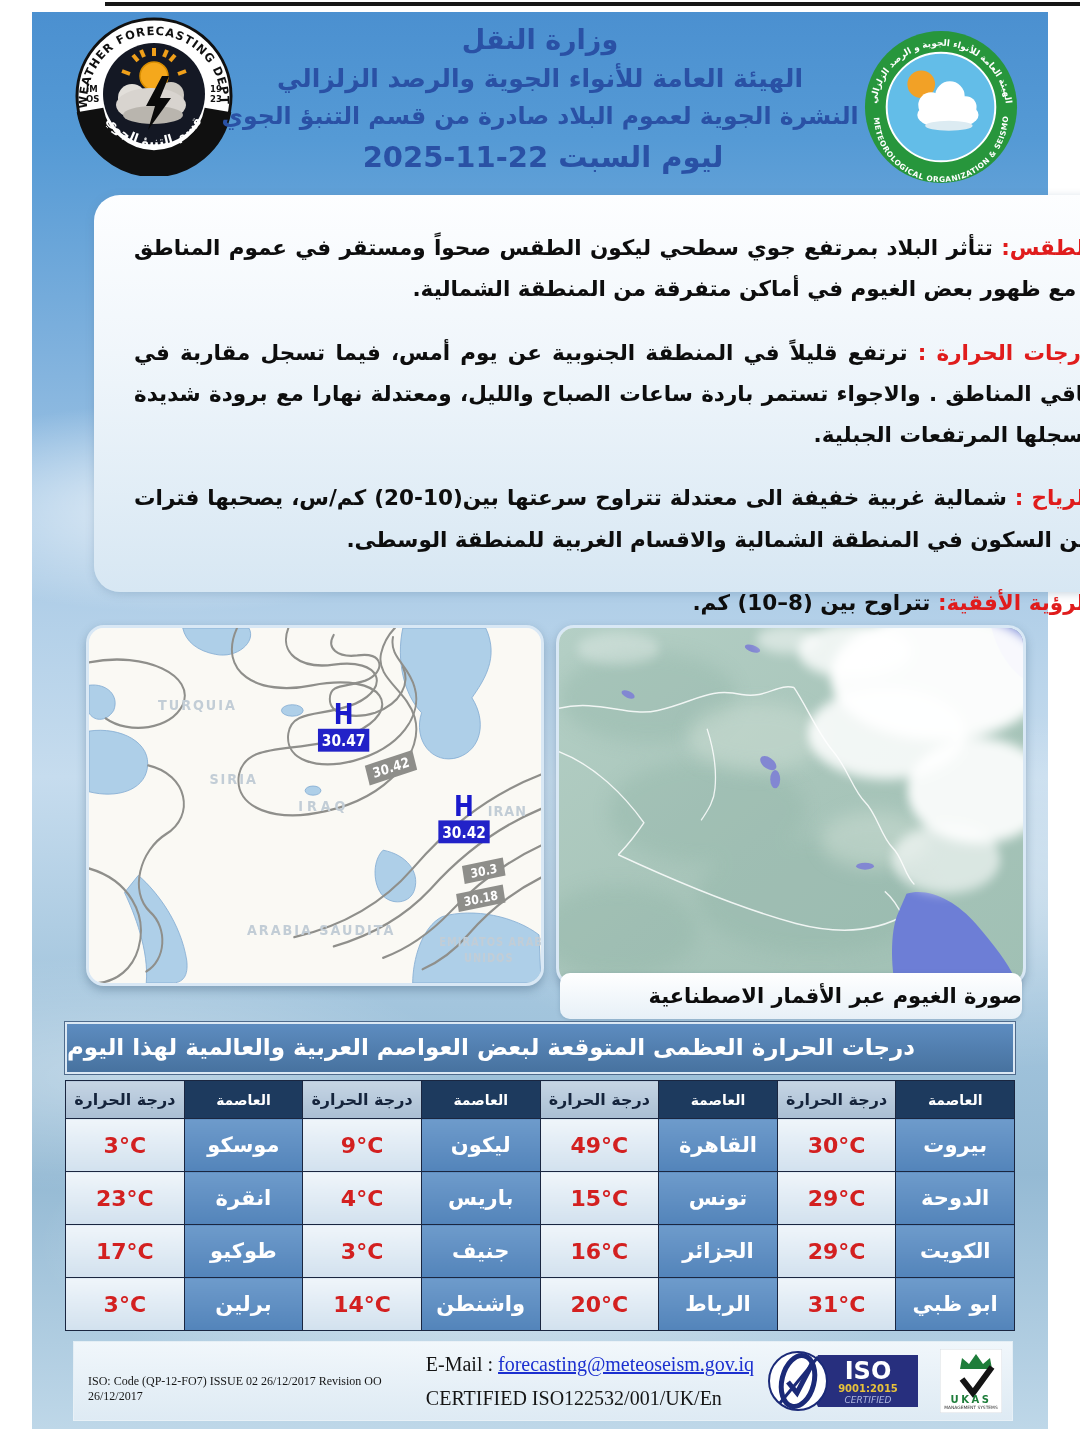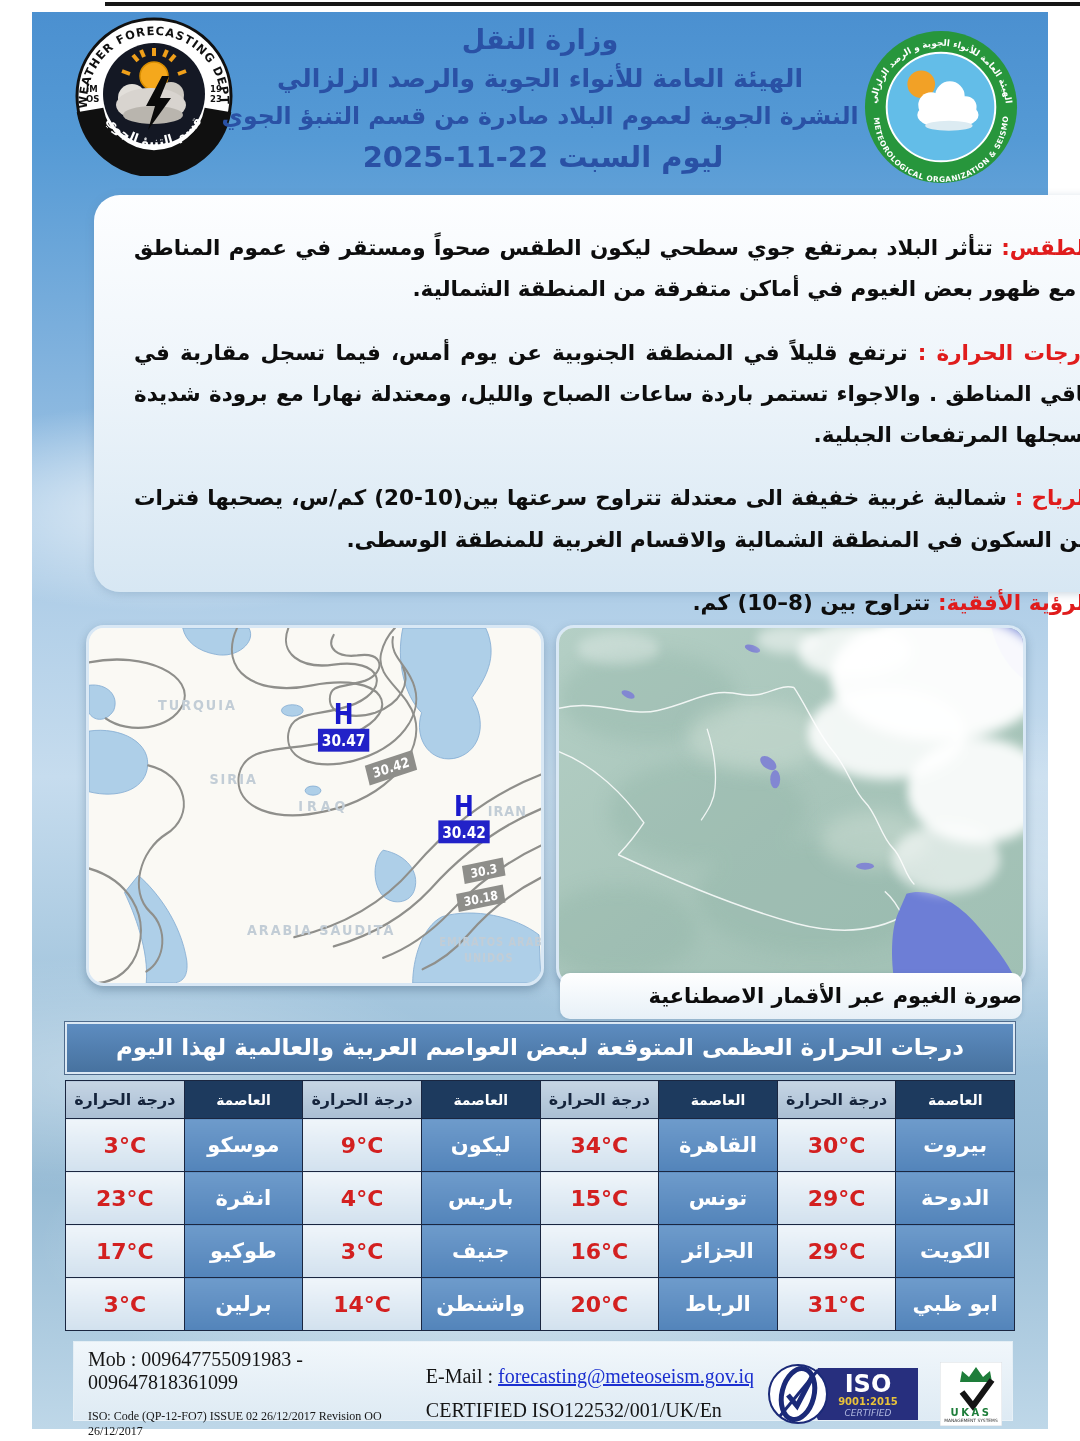--- a/index.html
+++ b/index.html
@@ -55,21 +55,21 @@
     direction:rtl;
   }
   #cap-pressure { left:56px;  width:460px; }
   #cap-sat      { left:528px; width:462px;text-align:right; }
 
   
   .tbl-title {
     position:absolute; left:33px; top:1010px; width:950px; height:52px;
     background:linear-gradient(180deg,#5d8cc0,#47729f);
     border:2px solid #dbe8f4; outline:1px solid #4f6b8c;
-    color:#ffffff; font-size:23px; font-weight:bold; text-align:center; line-height:47px; direction:rtl;
+    color:#ffffff; font-size:23px; font-weight:bold; text-align:left; line-height:47px; direction:rtl;
   }
   table.temps { position:absolute; left:33px; top:1068px; width:950px; border-collapse:collapse; direction:rtl;
                 table-layout:fixed; }
   table.temps th, table.temps td { border:1.6px solid #1a2640; text-align:center; vertical-align:middle; }
   th.cap  { background:#1d3a5e; color:#ffffff; font-size:14px; font-weight:bold; height:38px; }
   th.temp { background:linear-gradient(180deg,#c6d5e4,#a9bed3); color:#15243c; font-size:16px; font-weight:bold; }
   td      { height:53px; }
   td.cap  { background:linear-gradient(180deg,#6e9bcb,#5384ba); color:#ffffff; font-size:21px; font-weight:bold; }
   td.temp { background:linear-gradient(180deg,#eff5fa,#d2e1ee); color:#d32020; font-size:22px; font-weight:bold; }
 
@@ -319,21 +319,21 @@
           <th class="temp">درجة الحرارة</th>
           <th class="cap">العاصمة</th>
           <th class="temp">درجة الحرارة</th>
         </tr>
       </thead>
       <tbody>
         <tr>
           <td class="cap">بيروت</td>
           <td class="temp">30°C</td>
           <td class="cap">القاهرة</td>
-          <td class="temp">34°C</td>
+          <td class="temp">49°C</td>
           <td class="cap">ليكون</td>
           <td class="temp">9°C</td>
           <td class="cap">موسكو</td>
           <td class="temp">3°C</td>
         </tr>
         <tr>
           <td class="cap">الدوحة</td>
           <td class="temp">29°C</td>
           <td class="cap">تونس</td>
           <td class="temp">15°C</td>
@@ -360,21 +360,20 @@
           <td class="cap">واشنطن</td>
           <td class="temp">14°C</td>
           <td class="cap">برلين</td>
           <td class="temp">3°C</td>
         </tr>
       </tbody>
     </table>
 
     <div class="footer">
       <div class="f-left">
-        <div class="l1">Mob : 009647755091983 - 009647818361099</div>
         <div class="l2">ISO: Code (QP-12-FO7)   ISSUE 02   26/12/2017 Revision   OO   26/12/2017</div>
       </div>
       <div class="f-mid">
         <div class="l1">
           <span>E-Mail :</span>
           <a class="email">forecasting@meteoseism.gov.iq</a>
         </div>
         <div class="l2">CERTIFIED ISO122532/001/UK/En</div>
       </div>
       <div class="f-badges">

